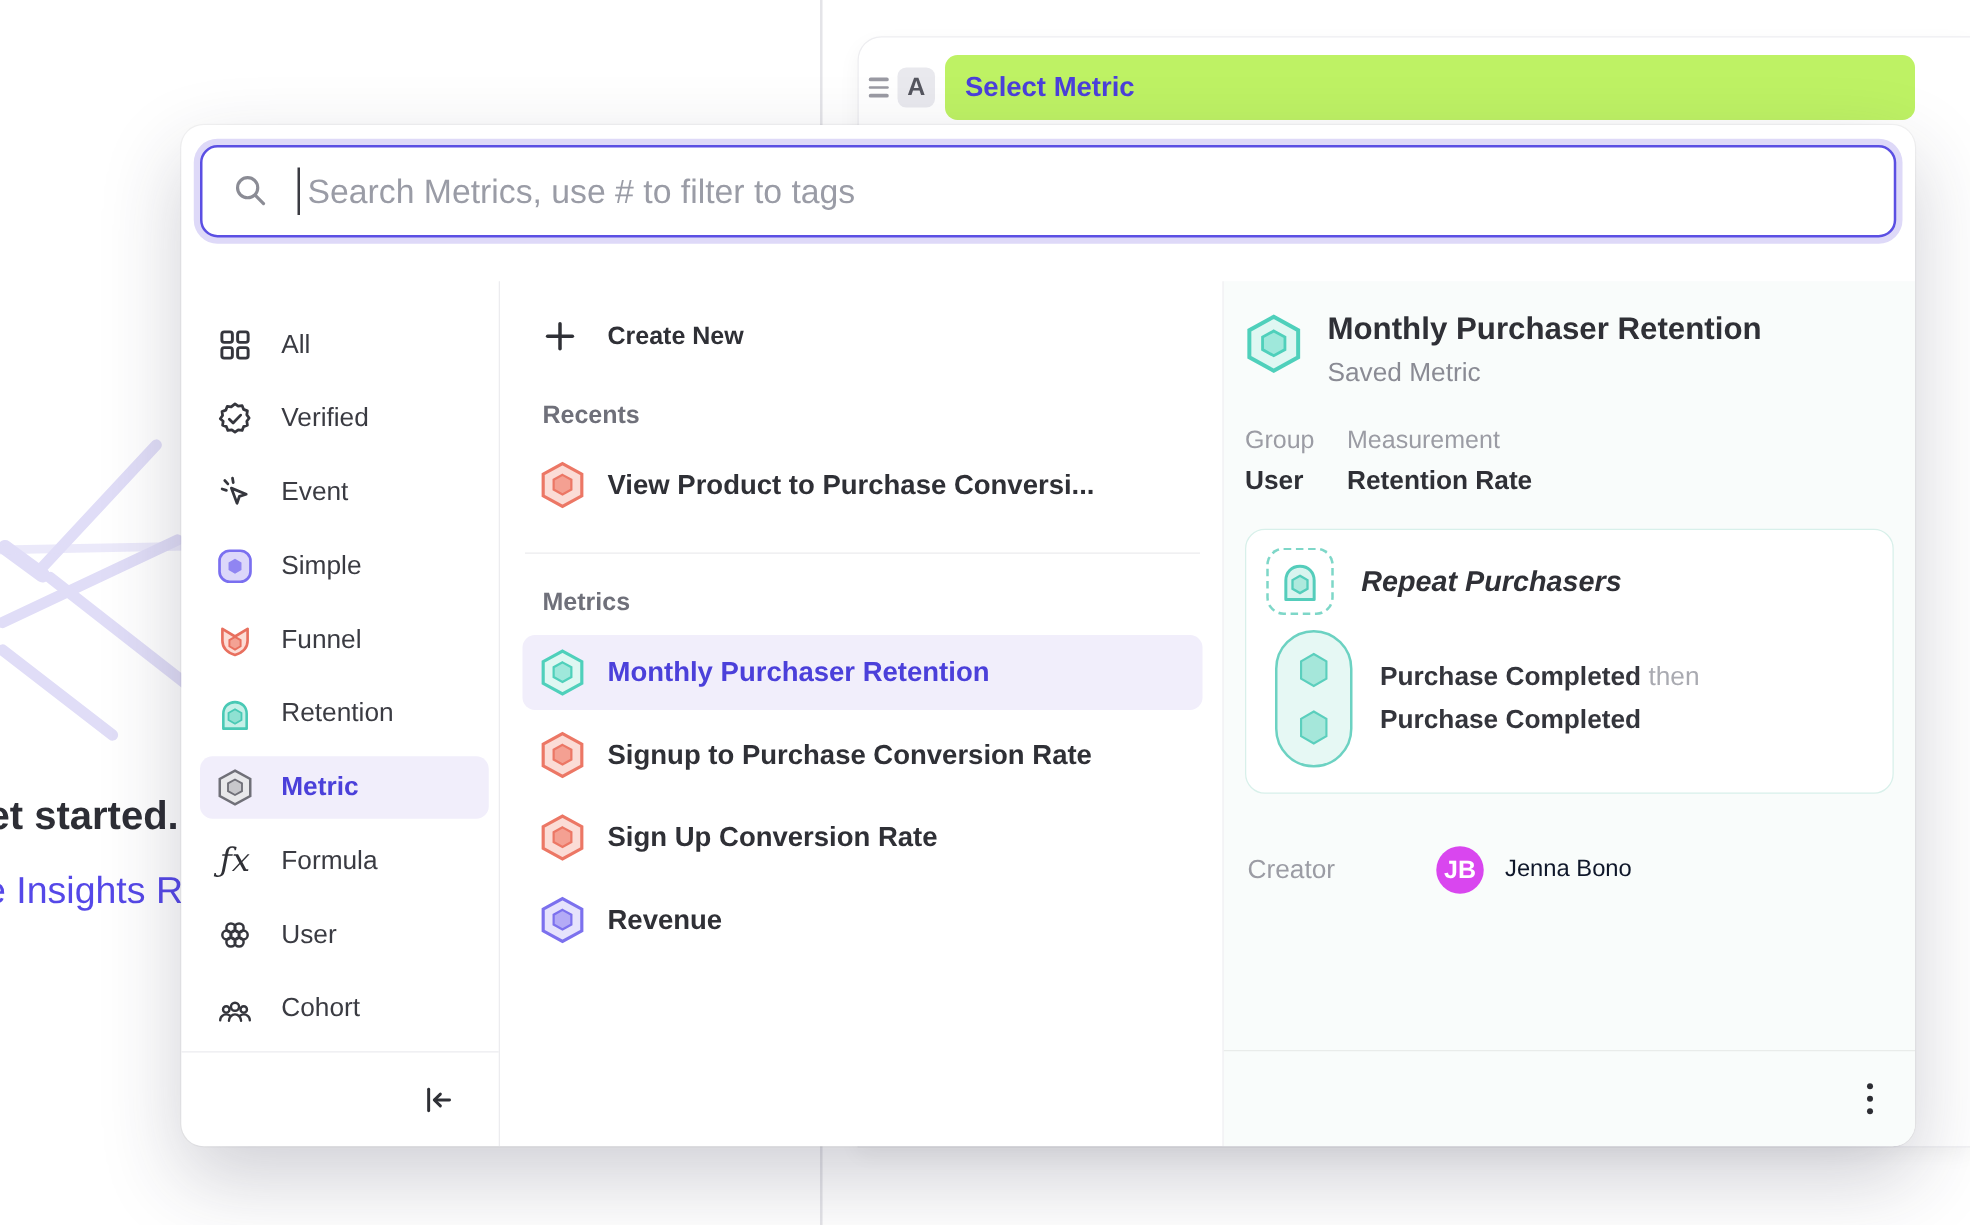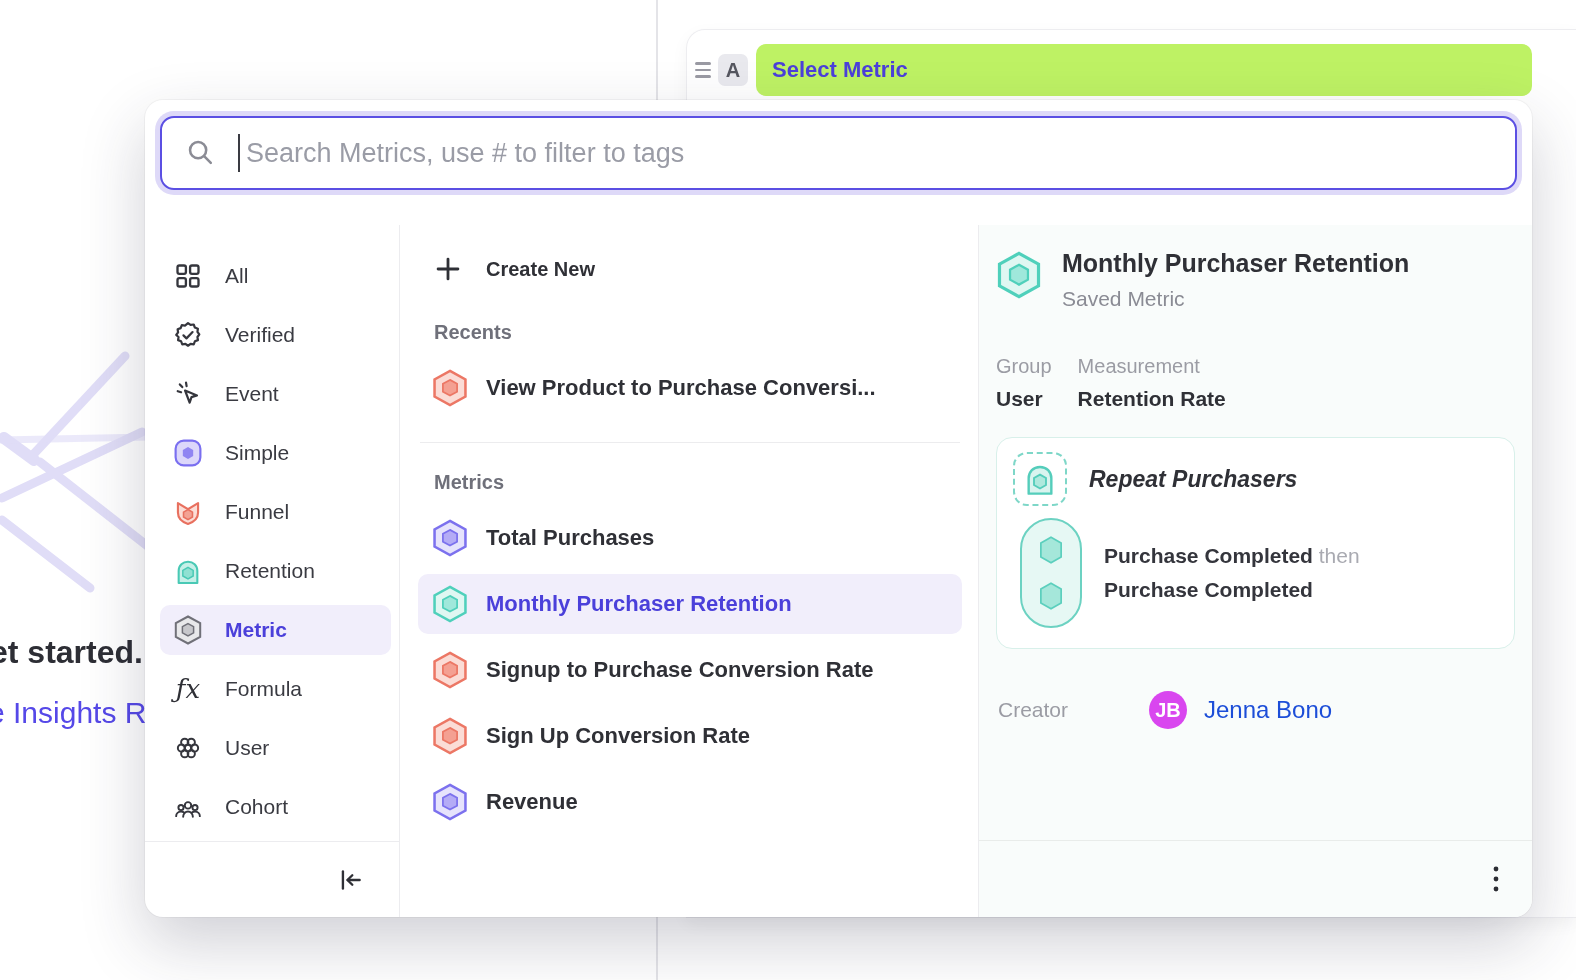--- a/index.html
+++ b/index.html
@@ -94,21 +94,21 @@
   .hex-inner { fill:var(--i); stroke:var(--b); stroke-width:1.4; }
   .list-divider { height:1px; background:#ececee; margin:24px 2px 2px 2px; }
 
   
   .col-detail { width:553px; flex:none; background:#f9fcfb; display:flex; flex-direction:column; }
   .detail-body { flex:1; padding:24px 17px 0 17px; }
   .detail-header { display:flex; gap:20px; }
   .detail-hex { width:46px; height:48px; margin-top:2px; flex:none; }
   .detail-title { font-size:25px; font-weight:700; color:#2f3036; }
   .detail-sub { margin-top:9px; font-size:21px; color:#8a8b94; }
-  .meta-row { display:flex; gap:26px; margin-top:44px; }
+  .meta-row { display:flex; gap:26px; margin-top:30px; }
   .meta-label { font-size:20px; color:#9b9ca4; }
   .meta-value { margin-top:9px; font-size:21px; font-weight:600; color:#2f3036; }
 
   .repeat-card {
     margin-top:26px; background:#fff; border:1.5px solid #d8f0ea; border-radius:16px;
     padding:14px 18px 20px 16px;
   }
   .repeat-head { display:flex; align-items:center; gap:22px;font-style:italic; }
   .dashed-icon {
     width:54px; height:54px; border:2px dashed #7ed7c8; border-radius:14px; flex:none;
@@ -122,21 +122,21 @@
   }
   .steps { display:flex; flex-direction:column; justify-content:center; gap:10px; font-size:21px; font-weight:600; color:#34353c; }
   .then { color:#a9aab1; font-weight:400; }
 
   .creator-row { display:flex; align-items:center; margin-top:42px; padding-left:2px; }
   .creator-label { font-size:21px; color:#9b9ca4; width:151px; }
   .avatar {
     width:38px; height:38px; border-radius:50%; background:#d946ef; color:#fff;
     font-weight:700; font-size:20px; display:flex; align-items:center; justify-content:center; flex:none;
   }
-  .creator-name { margin-left:17px; font-size:24px; color:#1d4ed8; }
+  .creator-name { margin-left:17px; font-size:19px; color:#0f172a; }
 
   .detail-footer { height:77px; border-top:1px solid #e9ecea; display:flex; align-items:center; justify-content:flex-end; padding-right:32px; }
 </style>
 </head>
 <body>
 
 <div class="bg-divider"></div>
 
 <svg class="bg-illustration" width="440" height="260" viewBox="0 0 440 260">
   <g stroke="#e0ddf7" stroke-width="9" stroke-linecap="round" fill="none">
@@ -329,29 +329,20 @@
             <polygon class="hex-inner" points="14,8.6 19.6,11.7 19.6,17.9 14,21 8.4,17.9 8.4,11.7"></polygon>
           </svg>
         </span>
         <span>View Product to Purchase Conversi...</span>
       </div>
 
       <div class="list-divider"></div>
 
       <div class="section-header">Metrics</div>
 
-      <div class="list-row">
-        <span class="hex-icon hex-purple">
-          <svg width="36" height="38" viewBox="0 0 28 30">
-            <polygon class="hex-outer" points="14,1.5 26.2,8.2 26.2,21.8 14,28.5 1.8,21.8 1.8,8.2"></polygon>
-            <polygon class="hex-inner" points="14,8.6 19.6,11.7 19.6,17.9 14,21 8.4,17.9 8.4,11.7"></polygon>
-          </svg>
-        </span>
-        <span>Total Purchases</span>
-      </div>
 
       <div class="list-row selected">
         <span class="hex-icon hex-teal">
           <svg width="36" height="38" viewBox="0 0 28 30">
             <polygon class="hex-outer" points="14,1.5 26.2,8.2 26.2,21.8 14,28.5 1.8,21.8 1.8,8.2"></polygon>
             <polygon class="hex-inner" points="14,8.6 19.6,11.7 19.6,17.9 14,21 8.4,17.9 8.4,11.7"></polygon>
           </svg>
         </span>
         <span>Monthly Purchaser Retention</span>
       </div>

